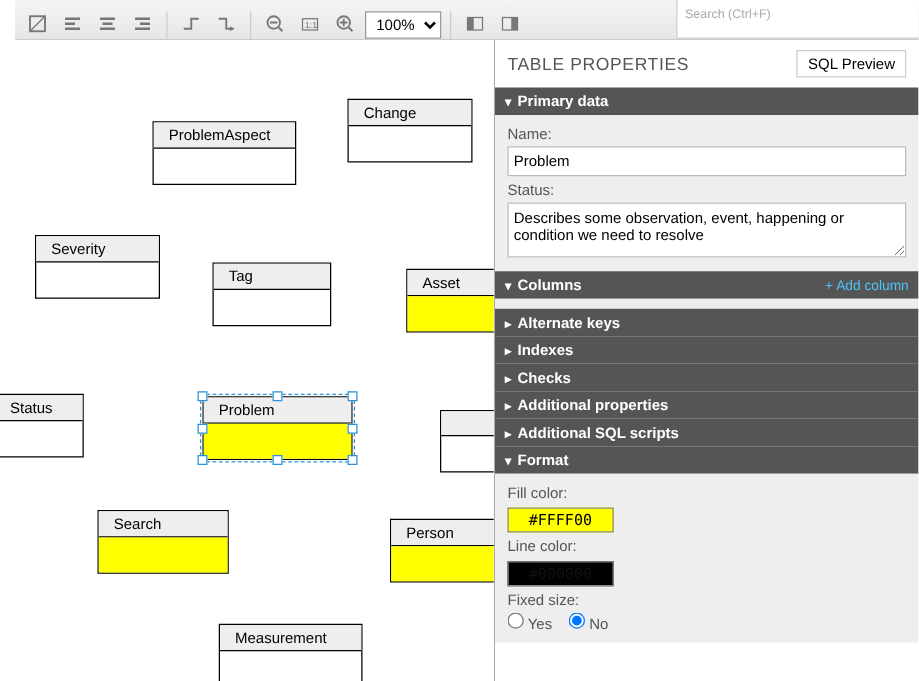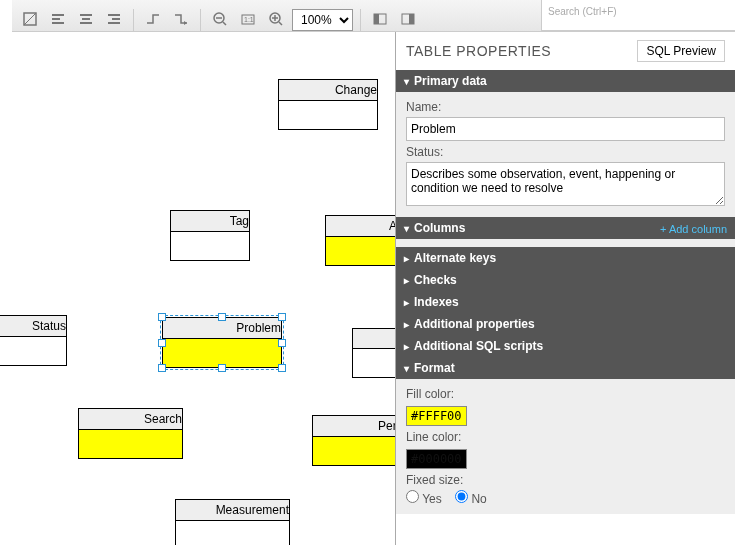--- a/index.html
+++ b/index.html
@@ -11,21 +11,21 @@
 .tsep { width:1px; height:22px; background:#ccc; margin:0 3px; }
 .zoom-select { height:22px; font-size:12px; border:1px solid #999; background:#fff; padding:0 4px; }
 .search-box { margin-left:auto; height:40px; width:200px; border:1px solid #ccc; background:#fff; padding:0 6px; font-size:10px; color:#333; }
 .search-box::placeholder { color:#aaa; }
 
 .main { flex:1; display:flex; overflow:hidden; }
 
 
 .canvas { flex:1; position:relative; background:#fff; overflow:hidden; }
 .entity { position:absolute; border:1px solid #000; background:#fff; font-size:12px; }
-.entity .hdr { background:#eee; border-bottom:1px solid #000; text-align:right; padding:3px 0; font-size:12px; }
+.entity .hdr { background:#eee; border-bottom:1px solid #000; text-align:left; padding:3px 12px; font-size:12px; }
 .entity .body { height:28px; }
 .entity.yellow .body { background:#FFFF00; }
 .entity.selected { outline:none; }
 .entity.selected::before { content:""; position:absolute; inset:-3px; border:1px dashed #2A93D5; }
 .handle { position:absolute; width:8px; height:8px; background:#fff; border:1px solid #2A93D5; }
 .h-nw{top:-5px;left:-5px;} .h-n{top:-5px;left:50%;margin-left:-4px;} .h-ne{top:-5px;right:-5px;}
 .h-w{top:50%;left:-5px;margin-top:-4px;} .h-e{top:50%;right:-5px;margin-top:-4px;}
 .h-sw{bottom:-5px;left:-5px;} .h-s{bottom:-5px;left:50%;margin-left:-4px;} .h-se{bottom:-5px;right:-5px;}
 
 
@@ -35,21 +35,21 @@
 .sql-preview { border:1px solid #ccc; padding:3px 8px; font-size:12px; cursor:pointer; background:#fff; }
 .section-hdr { background:#555; color:#fff; padding:4px 8px; display:flex; align-items:flex-end; cursor:pointer; font-weight:bold; font-size:12px; }
 .section-hdr.collapsed .tri::before { content:"▸"; }
 .section-hdr .tri::before { content:"▾"; margin-right:5px; font-size:10px; }
 .section-hdr .add-link { margin-left:auto; color:#4fc3f7; font-weight:normal; font-size:11px; }
 .section-body { padding:8px 10px; background:#eee; }
 .field-label { color:#555; font-size:12px; margin-bottom:3px; margin-top:4px; }
 .field-label:first-child { margin-top:0; }
 .text-input { width:100%; border:1px solid #bbb; padding:4px; font-size:12px; background:#fff; }
 .textarea { width:100%; height:44px; border:1px solid #bbb; padding:4px; font-size:12px; background:#fff; resize:both; }
-.color-chip { display:inline-block; padding:2px 4px; font-family:monospace; font-size:12px; border:1px solid #888; margin-top:2px; }
+.color-chip { display:inline-block; padding:2px 16px; font-family:monospace; font-size:12px; border:1px solid #888; margin-top:2px; }
 .color-chip.fill { background:#FFFF00; color:#000; }
 .color-chip.line { background:#000; color:#111; }
 .radio-row { margin-top:1px; color:#555; }
 .radio-row label { margin-right:10px; }
 svg { display:block; }
 </style>
 </head>
 <body>
 
 <div class="toolbar">
@@ -127,25 +127,33 @@
         <rect x="2" y="3" width="12" height="10" fill="none" stroke="#777"></rect>
         <rect x="9" y="3" width="5" height="10" fill="#777"></rect>
       </svg>
     </div>
   <input class="search-box" placeholder="Search (Ctrl+F)" style="">
 </div>
 
 <div class="main">
 
   <div class="canvas">
+    <div class="entity" style="left:122px;top:65px;width:115px;">
+        <div class="hdr">ProblemAspect</div>
+        <div class="body"></div>
+      </div>
     <div class="entity" style="left:278px;top:47px;width:100px;">
         <div class="hdr">Change</div>
         <div class="body"></div>
       </div>
-    <div class="entity" style="left:170px;top:178px;width:80px;">
+    <div class="entity" style="left:28px;top:156px;width:100px;">
+        <div class="hdr">Severity</div>
+        <div class="body"></div>
+      </div>
+    <div class="entity" style="left:170px;top:178px;width:95px;">
         <div class="hdr">Tag</div>
         <div class="body"></div>
       </div>
     <div class="entity yellow" style="left:325px;top:183px;width:95px;">
         <div class="hdr">Asset</div>
         <div class="body"></div>
       </div>
     <div class="entity" style="left:-5px;top:283px;width:72px;">
         <div class="hdr">Status</div>
         <div class="body"></div>
@@ -205,26 +213,26 @@
       </div>
     <div class="section-body" style="padding:4px 10px;min-height:6px"></div>
 
     <div class="section-hdr collapsed">
         <span class="tri"></span>
         <span>Alternate keys</span>
       </div>
 
     <div class="section-hdr collapsed">
         <span class="tri"></span>
+        <span>Indexes</span>
+      </div>
+
+    <div class="section-hdr collapsed">
+        <span class="tri"></span>
         <span>Checks</span>
-      </div>
-
-    <div class="section-hdr collapsed">
-        <span class="tri"></span>
-        <span>Indexes</span>
       </div>
 
     <div class="section-hdr collapsed">
         <span class="tri"></span>
         <span>Additional properties</span>
       </div>
 
     <div class="section-hdr collapsed">
         <span class="tri"></span>
         <span>Additional SQL scripts</span>

